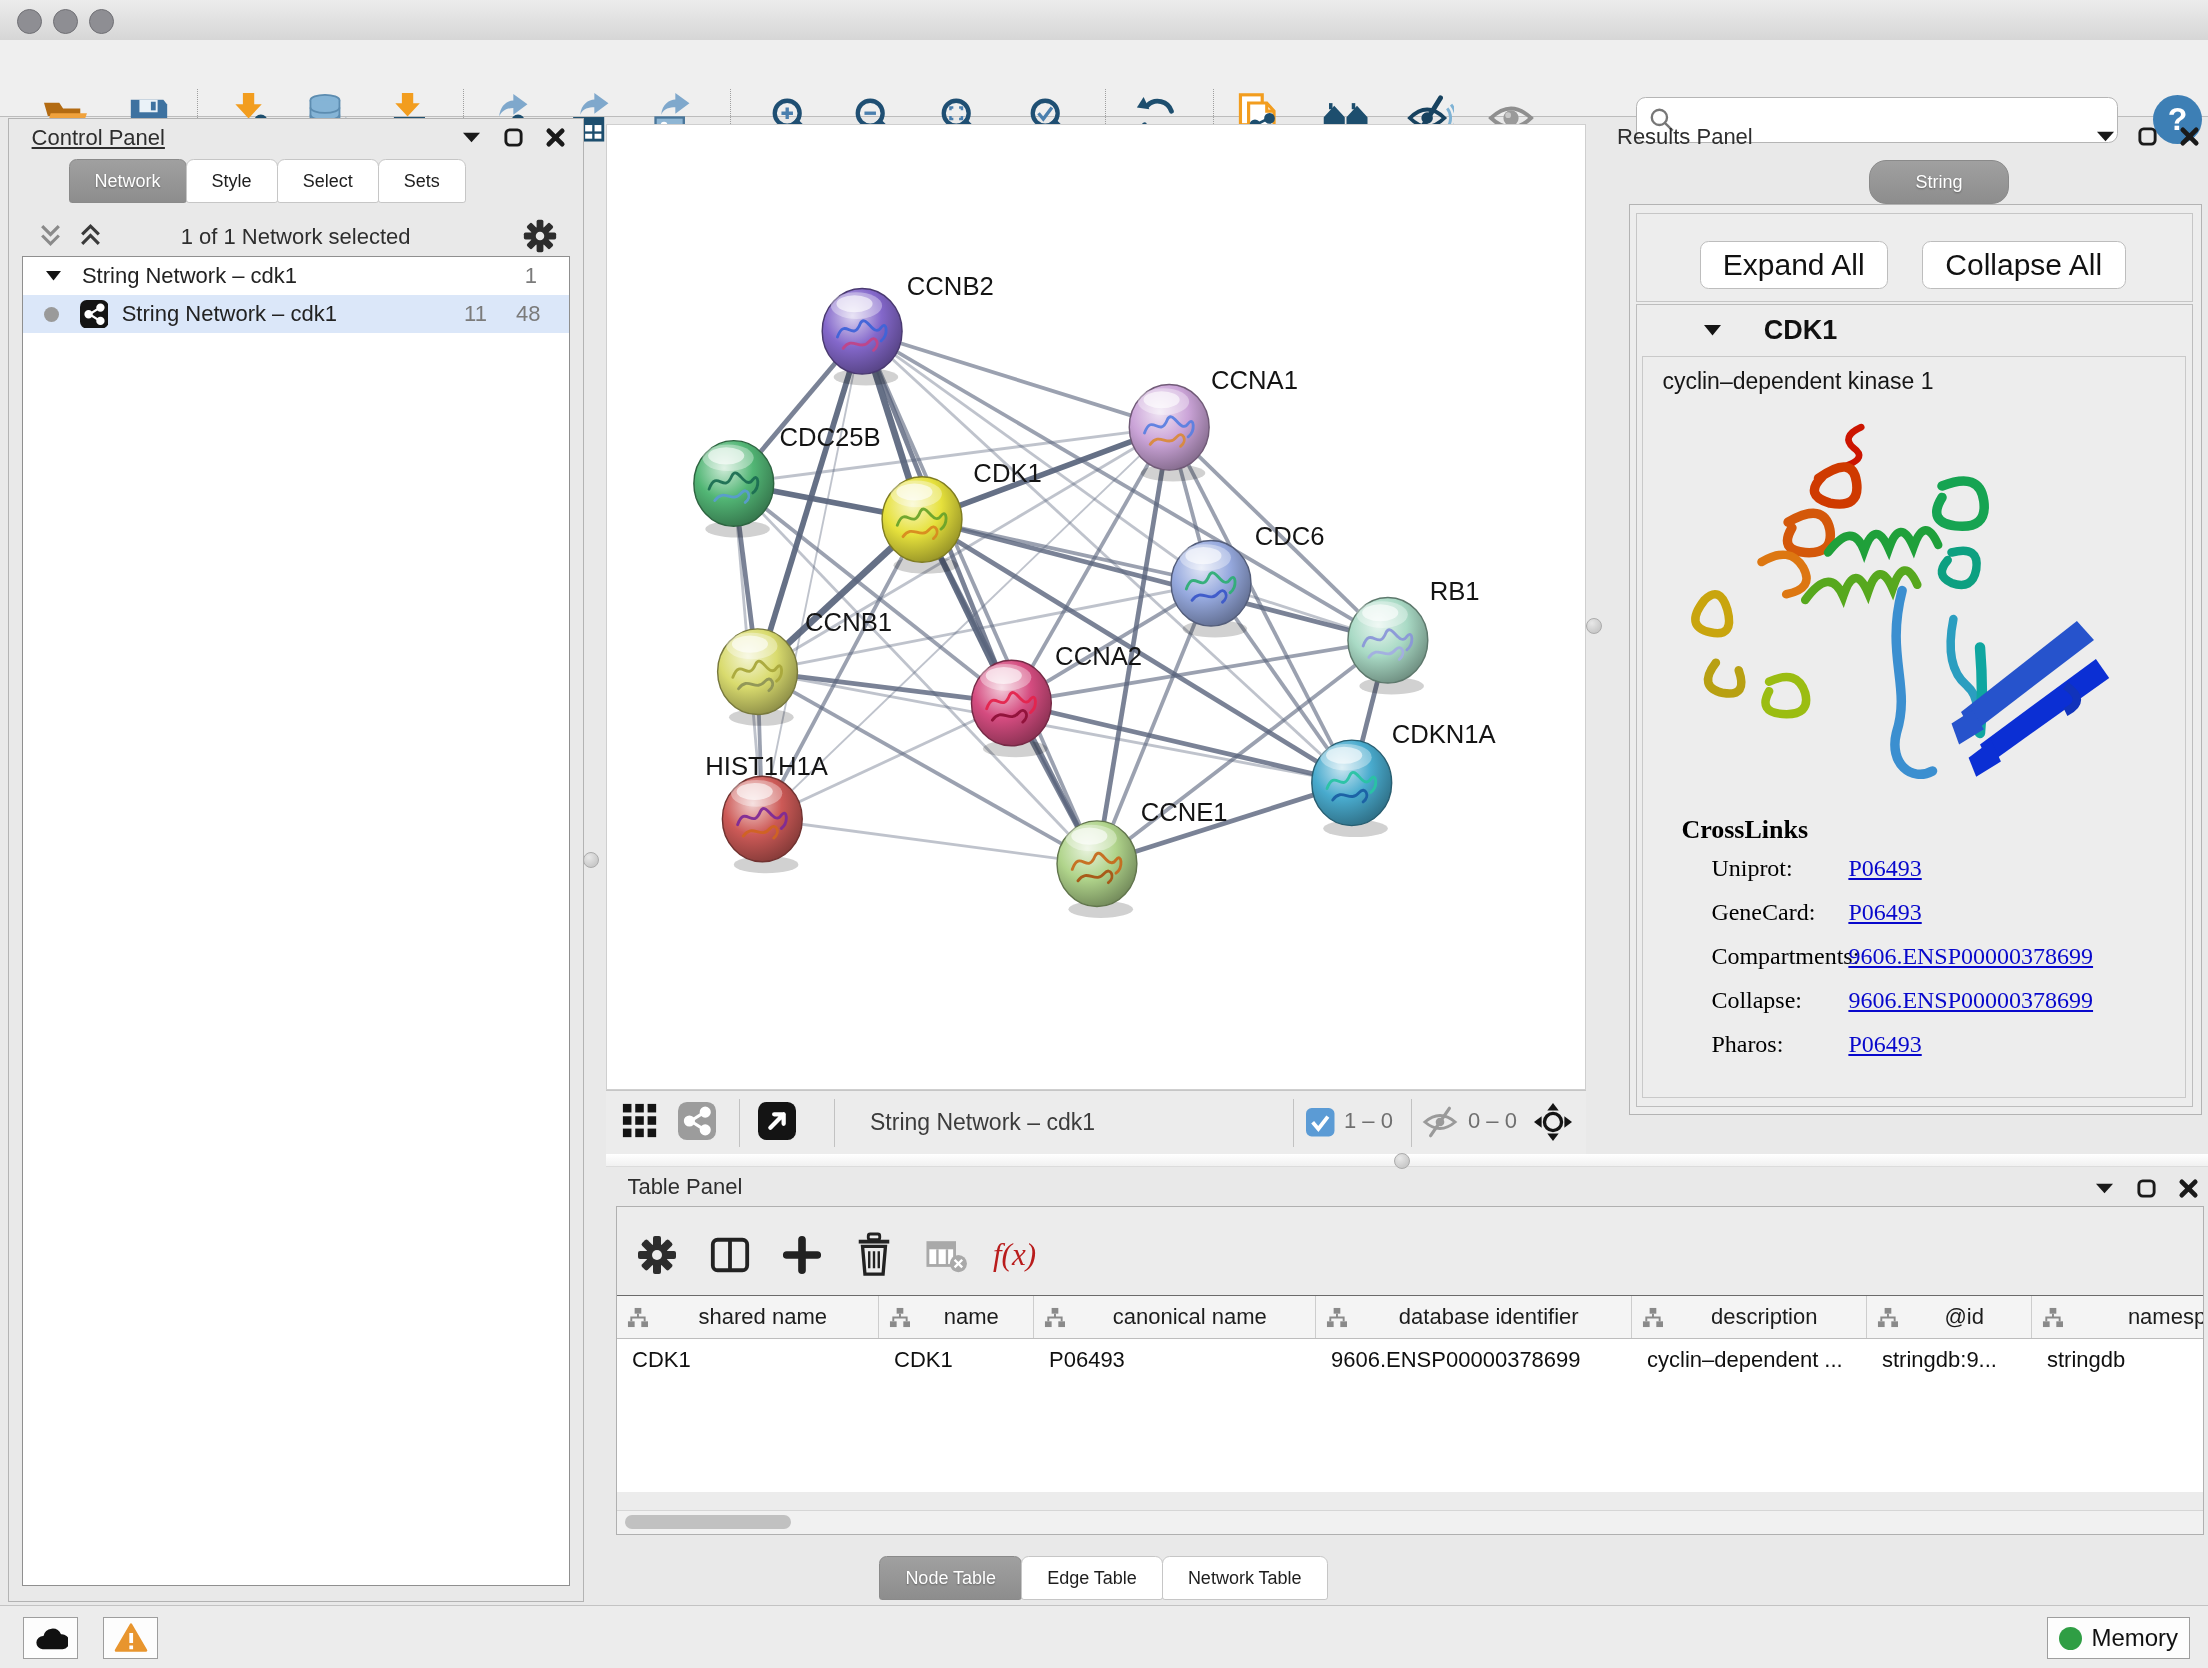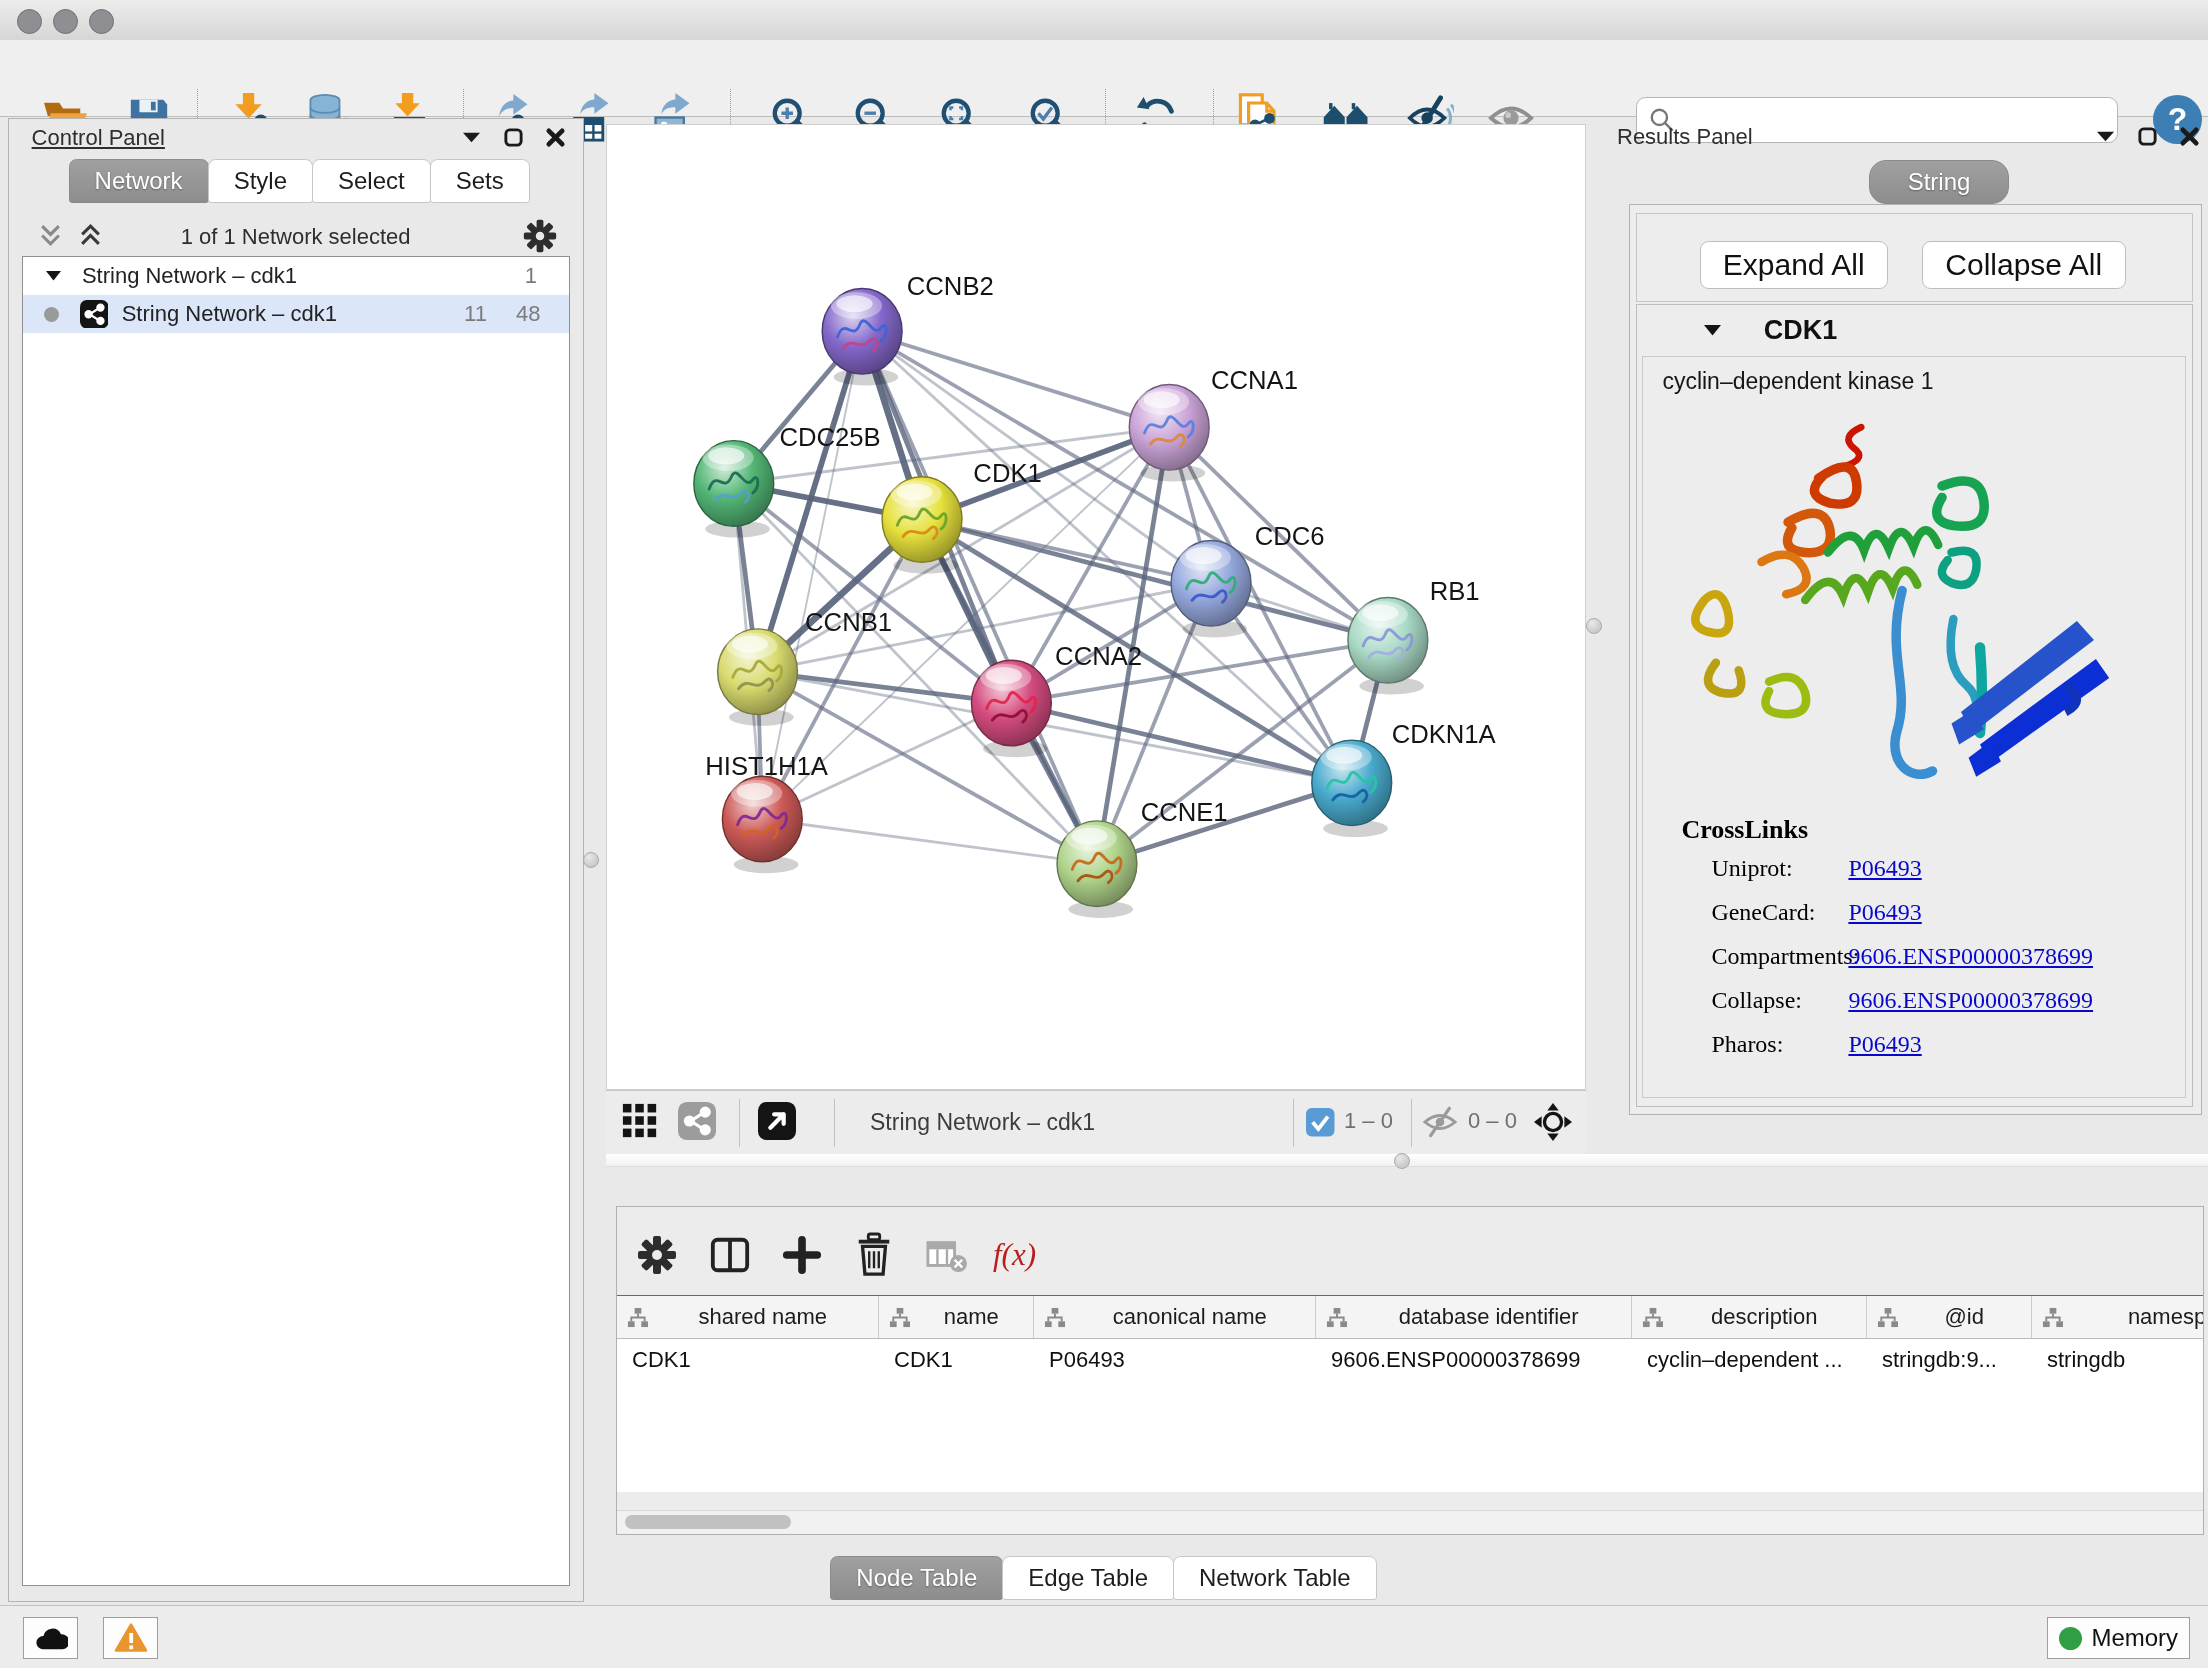--- a/index.html
+++ b/index.html
@@ -26,21 +26,21 @@
     background:#3d7fb5;color:#fff;font-size:32px;font-weight:bold;display:flex;align-items:center;justify-content:center;}
 
   
   .panel-title{font-size:22px;color:#2e2e2e;}
   .panel-controls{display:flex;align-items:center;gap:21px;}
   .panel-controls svg{display:block;}
 
   
   .tabrow{display:flex;}
   .tab{height:42px;line-height:42px;padding:0 25px;background:#fff;border:1px solid #c6c6c6;
-    border-radius:7.6px 7.6px 2.9px 2.9px;font-size:24px;color:#1d1d1d;margin-left:-1px;text-align:center;}
+    border-radius:7.6px 7.6px 2.9px 2.9px;font-size:18px;color:#1d1d1d;margin-left:-1px;text-align:center;}
   .tab.active{background:linear-gradient(#a0a0a0,#8d8d8d);color:#fff;border-color:#8a8a8a;
     text-shadow:0 1px 1.9px rgba(0,0,0,.35);}
 
   
   #control-panel{position:absolute;left:7.6px;top:118px;width:574px;height:1482px;
     background:#e9e9e9;border:1px solid #b3b3b3;}
   #cp-header{position:absolute;left:0;top:0;right:0;height:34px;}
   #cp-title{position:absolute;left:23px;top:5.7px;text-decoration:underline;}
   #cp-controls{position:absolute;right:17px;top:7.6px;}
   #cp-tabs{position:absolute;left:61px;top:40px;}
@@ -725,20 +725,34 @@
                   <span class="cl-label">Pharos:</span>
                   <a class="cl-link link-like">P06493</a>
                 </div>
               </div>
           </div>
         </div>
       </div>
     </div>
   </div>
 
+  <div id="table-panel-header">
+    <span id="tp-title" class="panel-title">Table Panel</span>
+    <span id="tp-controls" class="panel-controls">
+      <svg width="21" height="13.3" viewBox="0 0 22 14">
+          <polygon points="2,3 20,3 11,13" fill="#1a1a1a"></polygon>
+        </svg>
+      <svg width="21" height="21" viewBox="0 0 22 22">
+          <rect x="3" y="3" width="16" height="16" rx="4" stroke="#1a1a1a" stroke-width="3" fill="none"></rect>
+        </svg>
+      <svg width="21" height="21" viewBox="0 0 22 22">
+          <path d="M4 4 L18 18 M18 4 L4 18" stroke="#1a1a1a" stroke-width="5" stroke-linecap="round"></path>
+        </svg>
+    </span>
+  </div>
   <div id="table-box">
     <span class="tp-icon" style="left:13.3px">
       <svg width="40" height="40" viewBox="-20 -20 40 40">
           <g fill="#2d2d2d">
             <rect x="-4" y="-19" width="8" height="38" rx="2"></rect>
             <rect x="-4" y="-19" width="8" height="38" rx="2" transform="rotate(45)"></rect>
             <rect x="-4" y="-19" width="8" height="38" rx="2" transform="rotate(90)"></rect>
             <rect x="-4" y="-19" width="8" height="38" rx="2" transform="rotate(135)"></rect>
             <circle r="11"></circle>
           </g>

